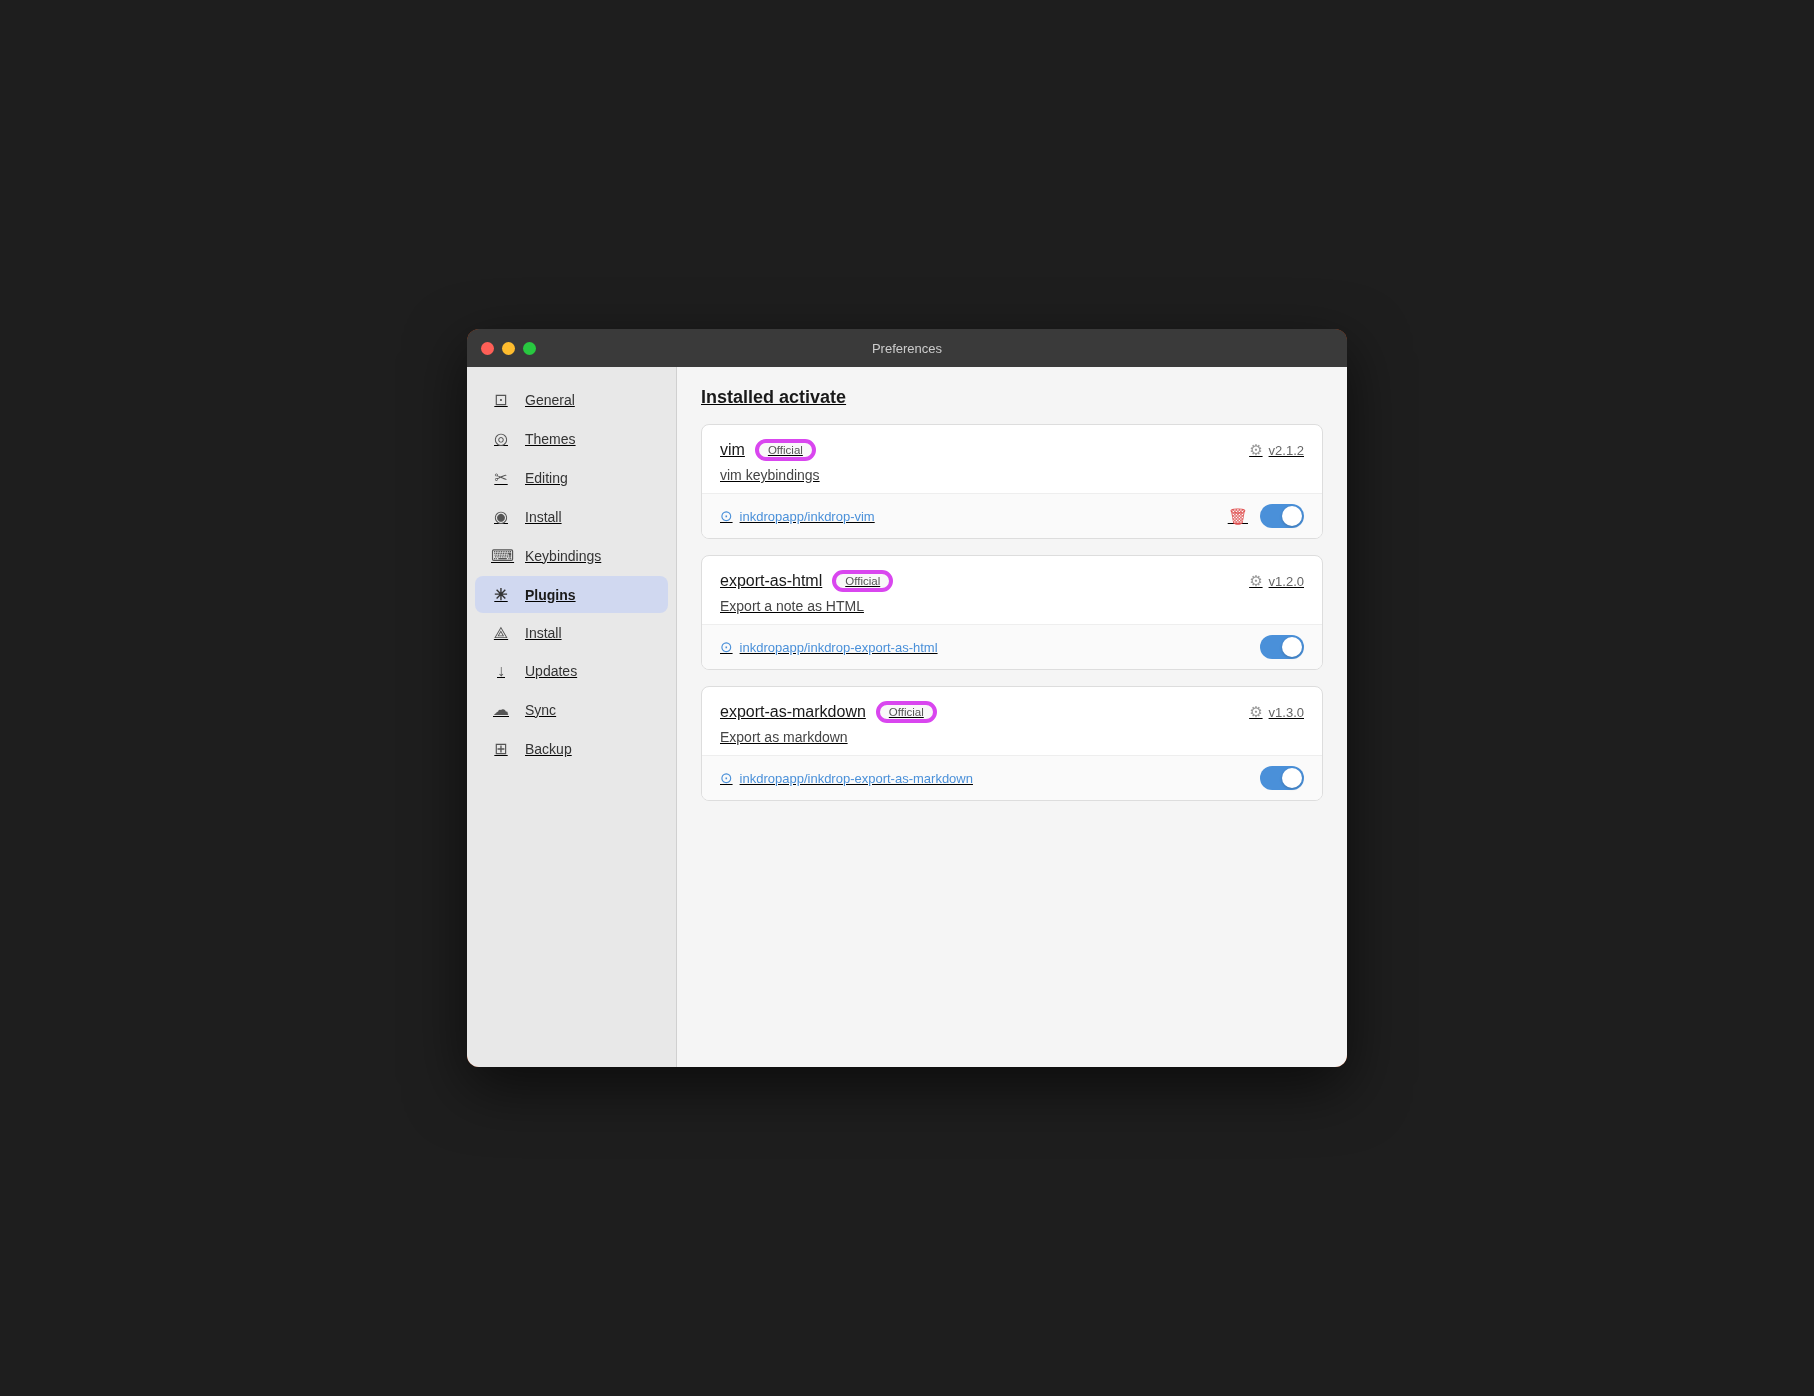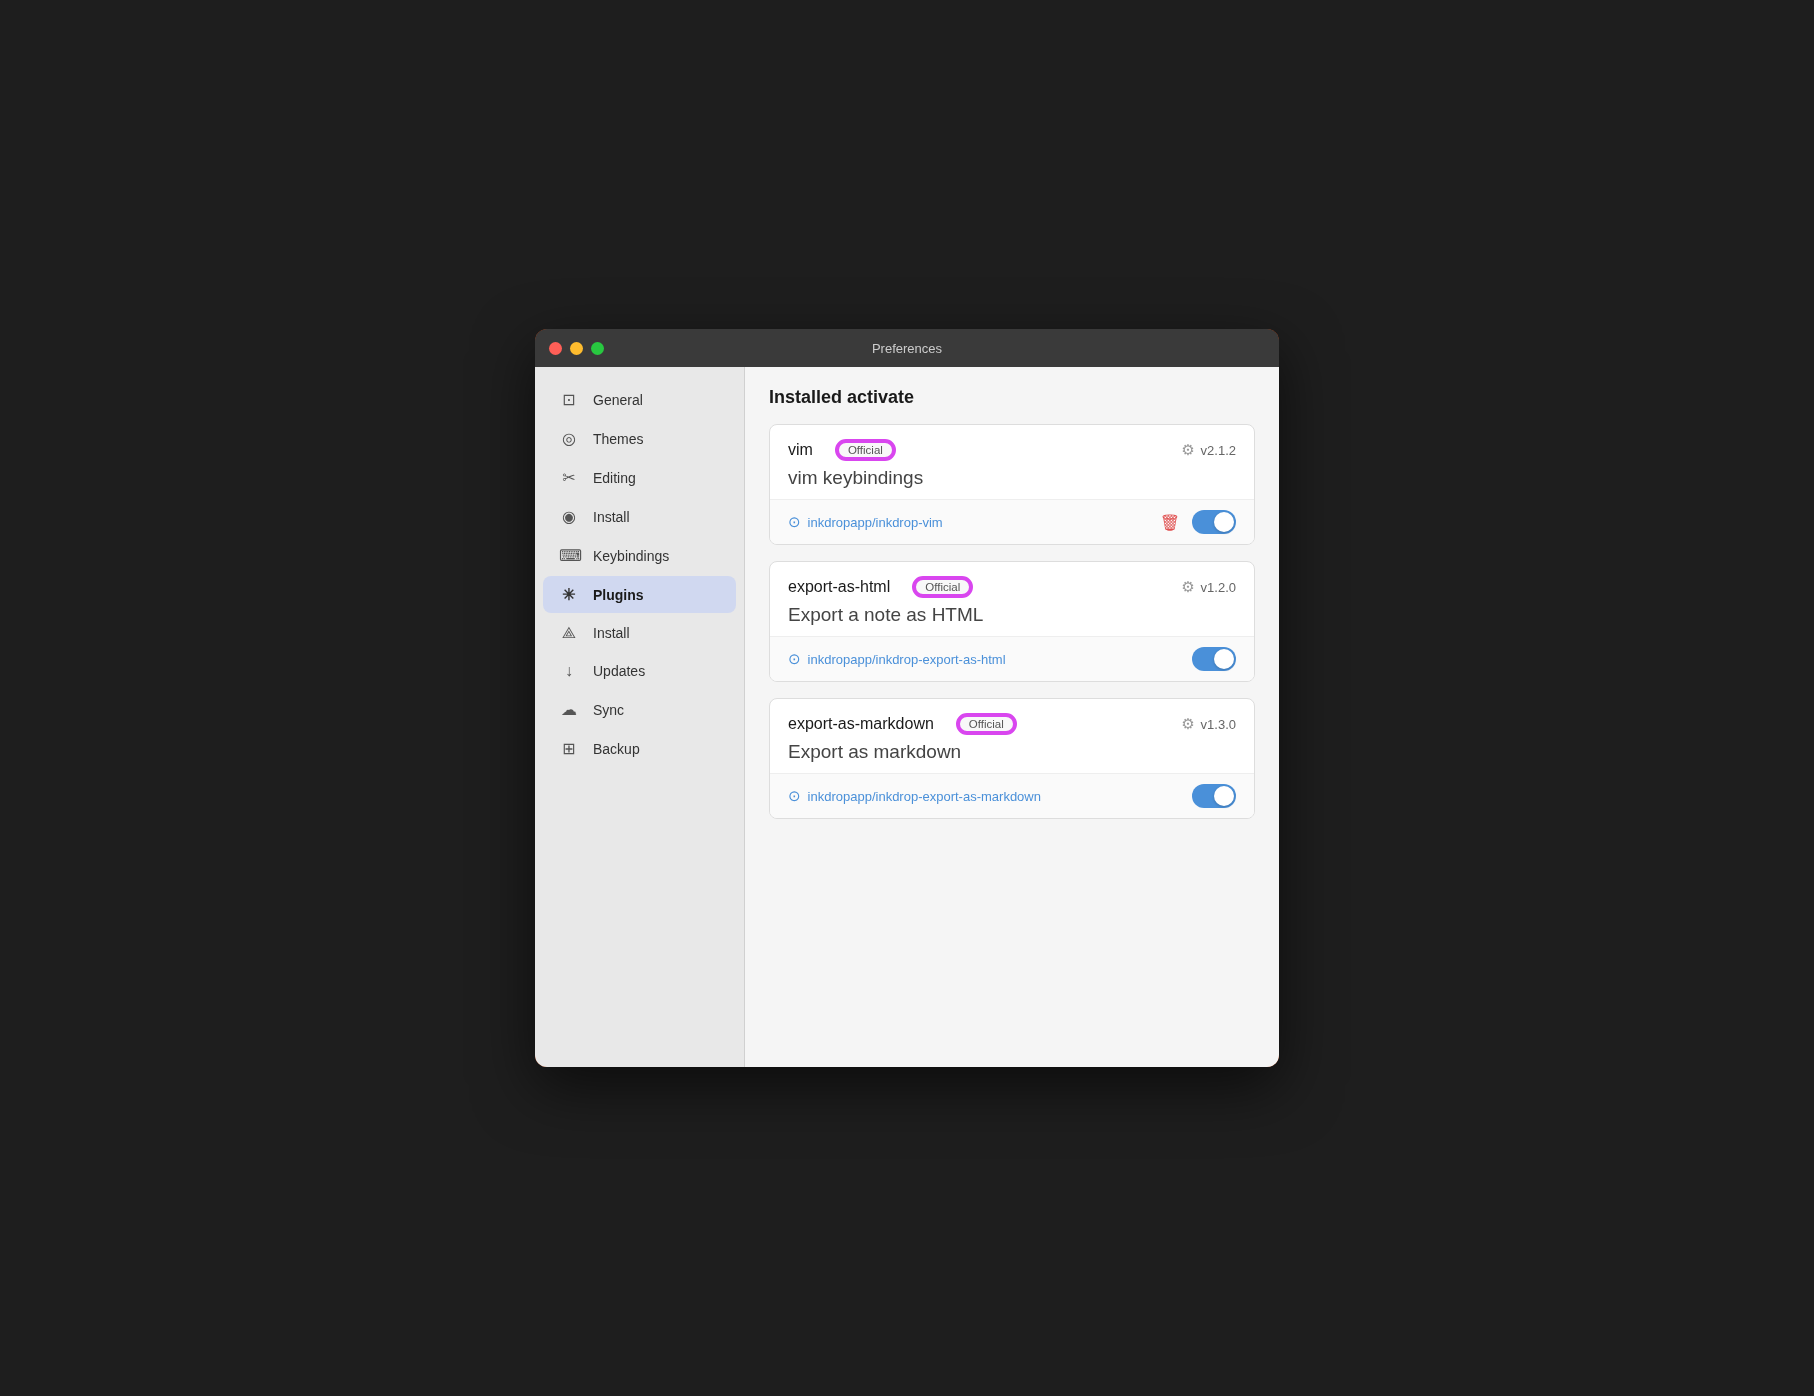--- a/index.html
+++ b/index.html
@@ -5,25 +5,26 @@
     * { box-sizing: border-box; margin: 0; padding: 0; }
     body {
       background: #1e1e1e;
       display: flex;
       align-items: center;
       justify-content: center;
       min-height: 100vh;
       font-family: -apple-system, BlinkMacSystemFont, "Helvetica Neue", Arial, sans-serif;
     }
     .window {
-      width: 744px;
+      width: 880px;
       background: #c2410c;
       border-radius: 12px;
       overflow: hidden;
       box-shadow: 0 20px 60px rgba(0,0,0,0.6);
+      text-decoration: underline;
     }
     .titlebar {
       background: #3a3a3a;
       height: 38px;
       display: flex;
       align-items: center;
       padding: 0 14px;
       position: relative;
     }
     .traffic-lights {
@@ -128,21 +129,21 @@
     }
     .plugin-name-row {
       display: flex;
       align-items: center;
       justify-content: space-between;
       margin-bottom: 6px;
     }
     .plugin-name-left {
       display: flex;
       align-items: center;
-      gap: 22px;
+      gap: 10px;
     }
     .plugin-name {
       font-size: 16px;
       font-weight: 500;
       color: #1a1a1a;
     }
     .official-badge {
       border: 4px solid #d946ef;
       border-radius: 12px;
       padding: 1px 9px;
@@ -155,21 +156,21 @@
       align-items: center;
       gap: 6px;
       color: #666;
       font-size: 13px;
     }
     .gear-icon {
       color: #999;
       font-size: 15px;
     }
     .plugin-description {
-      font-size: 19px;
+      font-size: 14px;
       color: #444;
     }
     .plugin-footer {
       display: flex;
       align-items: center;
       justify-content: space-between;
       padding: 10px 18px;
       background: #fafafa;
     }
     .plugin-repo {

